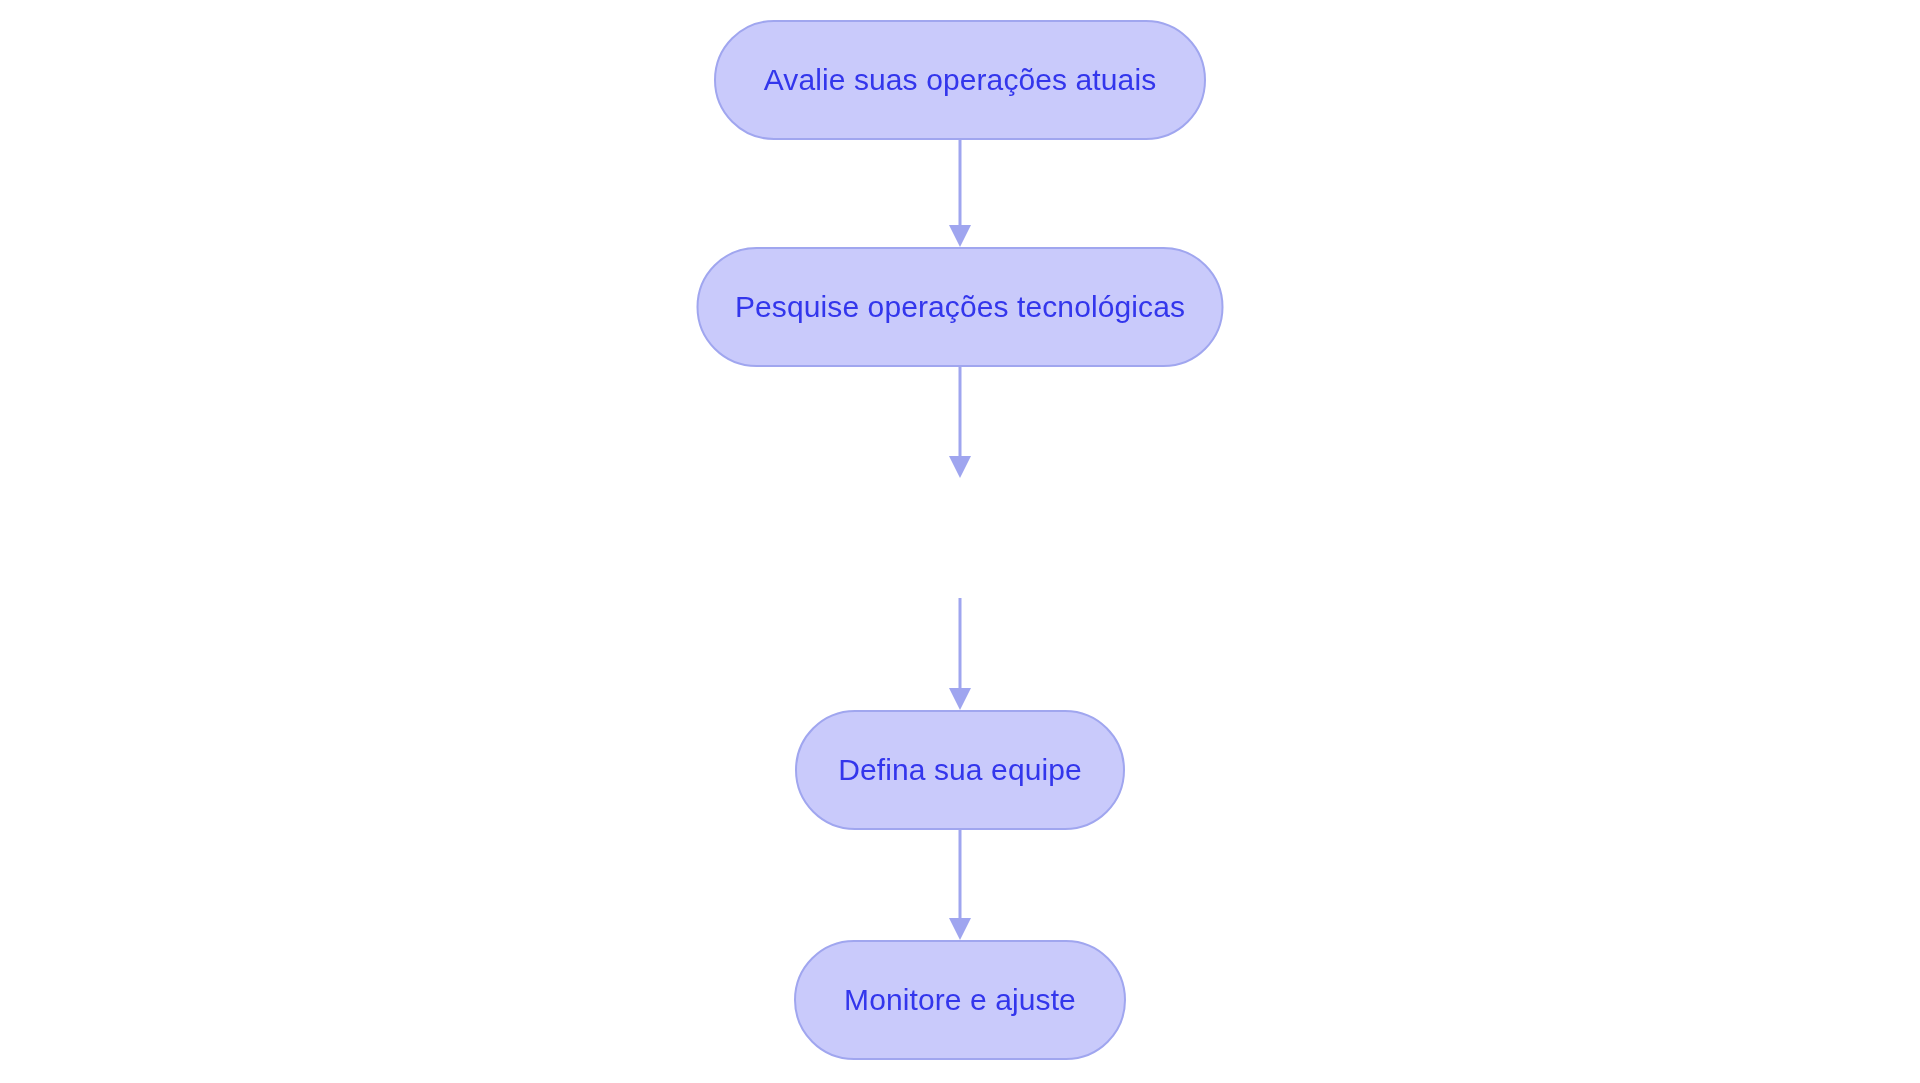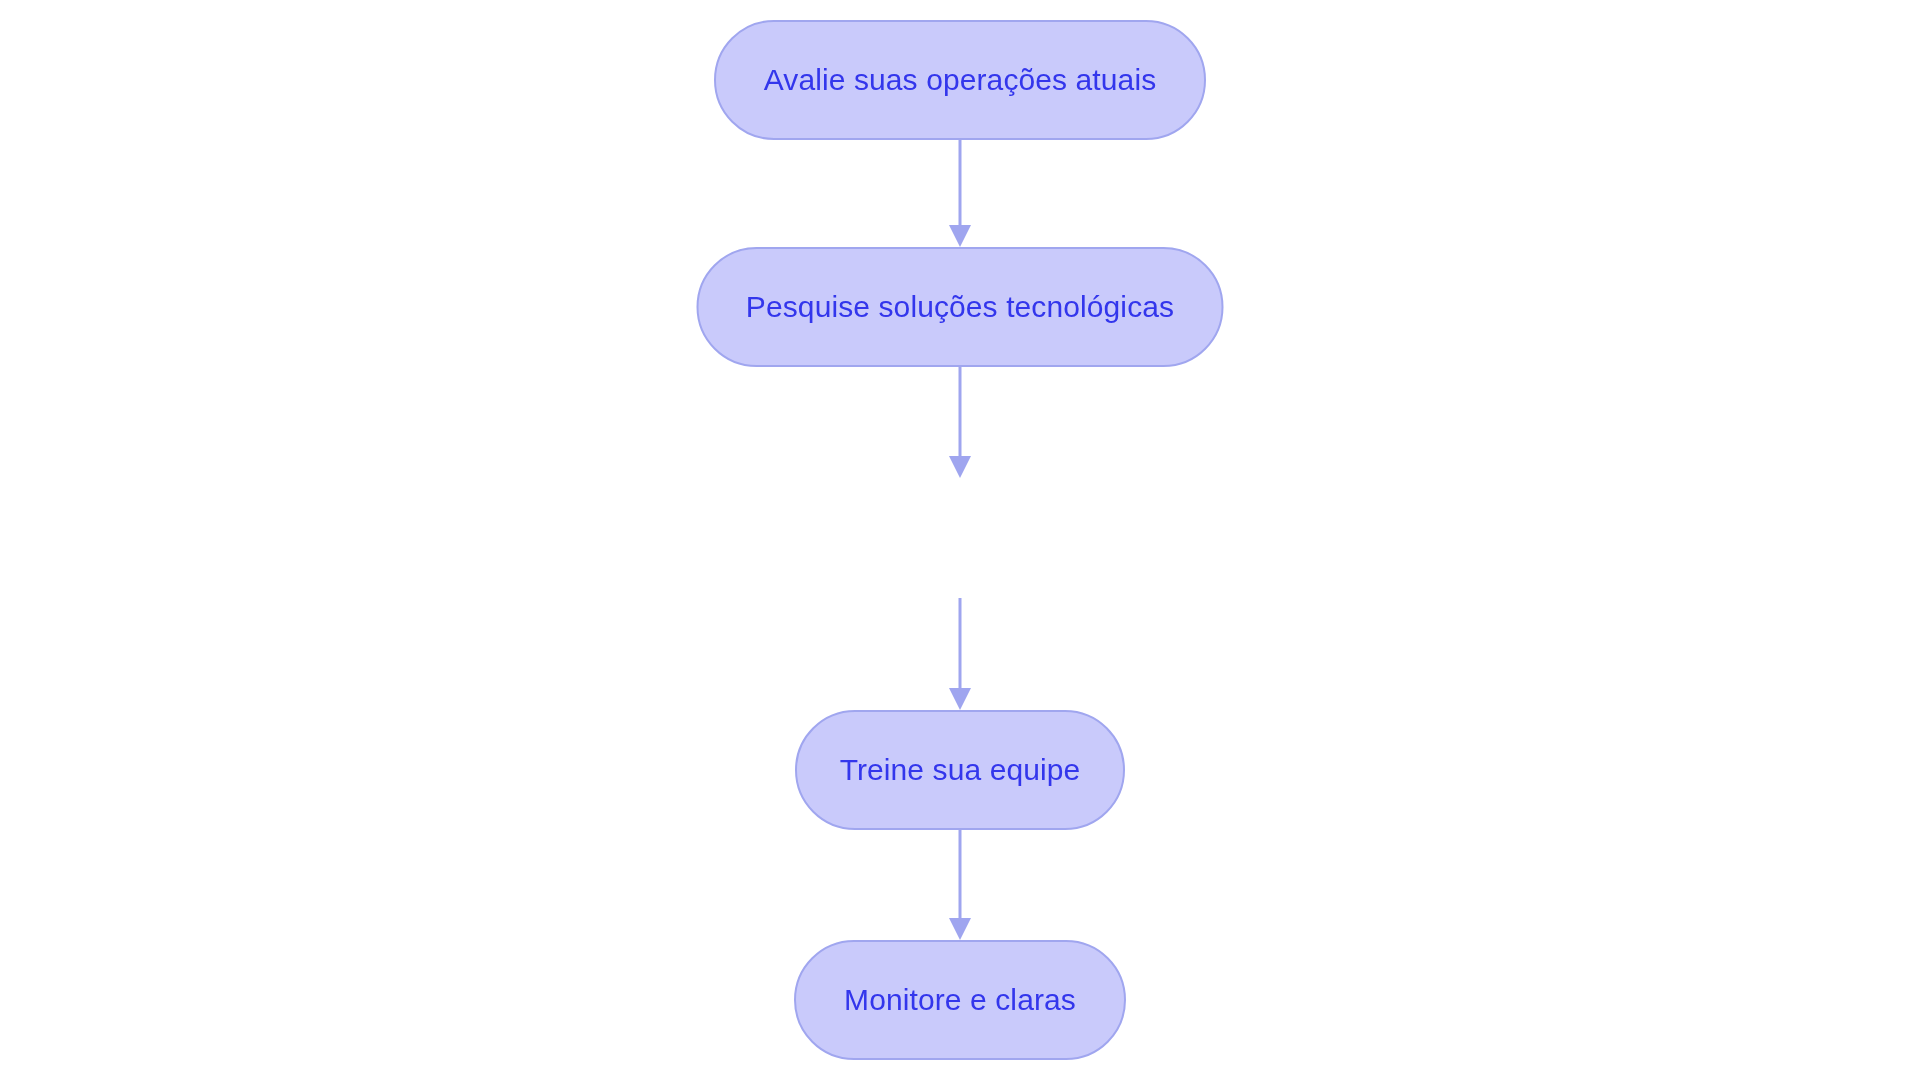--- a/index.html
+++ b/index.html
@@ -105,40 +105,40 @@
   <div class="node" id="node-1">
     <span class="node-label">Avalie suas operações atuais</span>
   </div>
 
   <div class="connector" id="connector-1">
     <div class="connector-line"></div>
     <div class="connector-arrow"></div>
   </div>
 
   <div class="node" id="node-2">
-    <span class="node-label">Pesquise soluções tecnológicas</span>
+    <span class="node-label">Pesquise operações tecnológicas</span>
   </div>
 
   <div class="connector" id="connector-2">
     <div class="connector-line"></div>
     <div class="connector-arrow"></div>
   </div>
 
 
   <div class="connector" id="connector-3">
     <div class="connector-line"></div>
     <div class="connector-arrow"></div>
   </div>
 
   <div class="node" id="node-4">
-    <span class="node-label">Treine sua equipe</span>
+    <span class="node-label">Defina sua equipe</span>
   </div>
 
   <div class="connector" id="connector-4">
     <div class="connector-line"></div>
     <div class="connector-arrow"></div>
   </div>
 
   <div class="node" id="node-5">
-    <span class="node-label">Monitore e claras</span>
+    <span class="node-label">Monitore e ajuste</span>
   </div>
 
 </div>
 
 </body></html>

